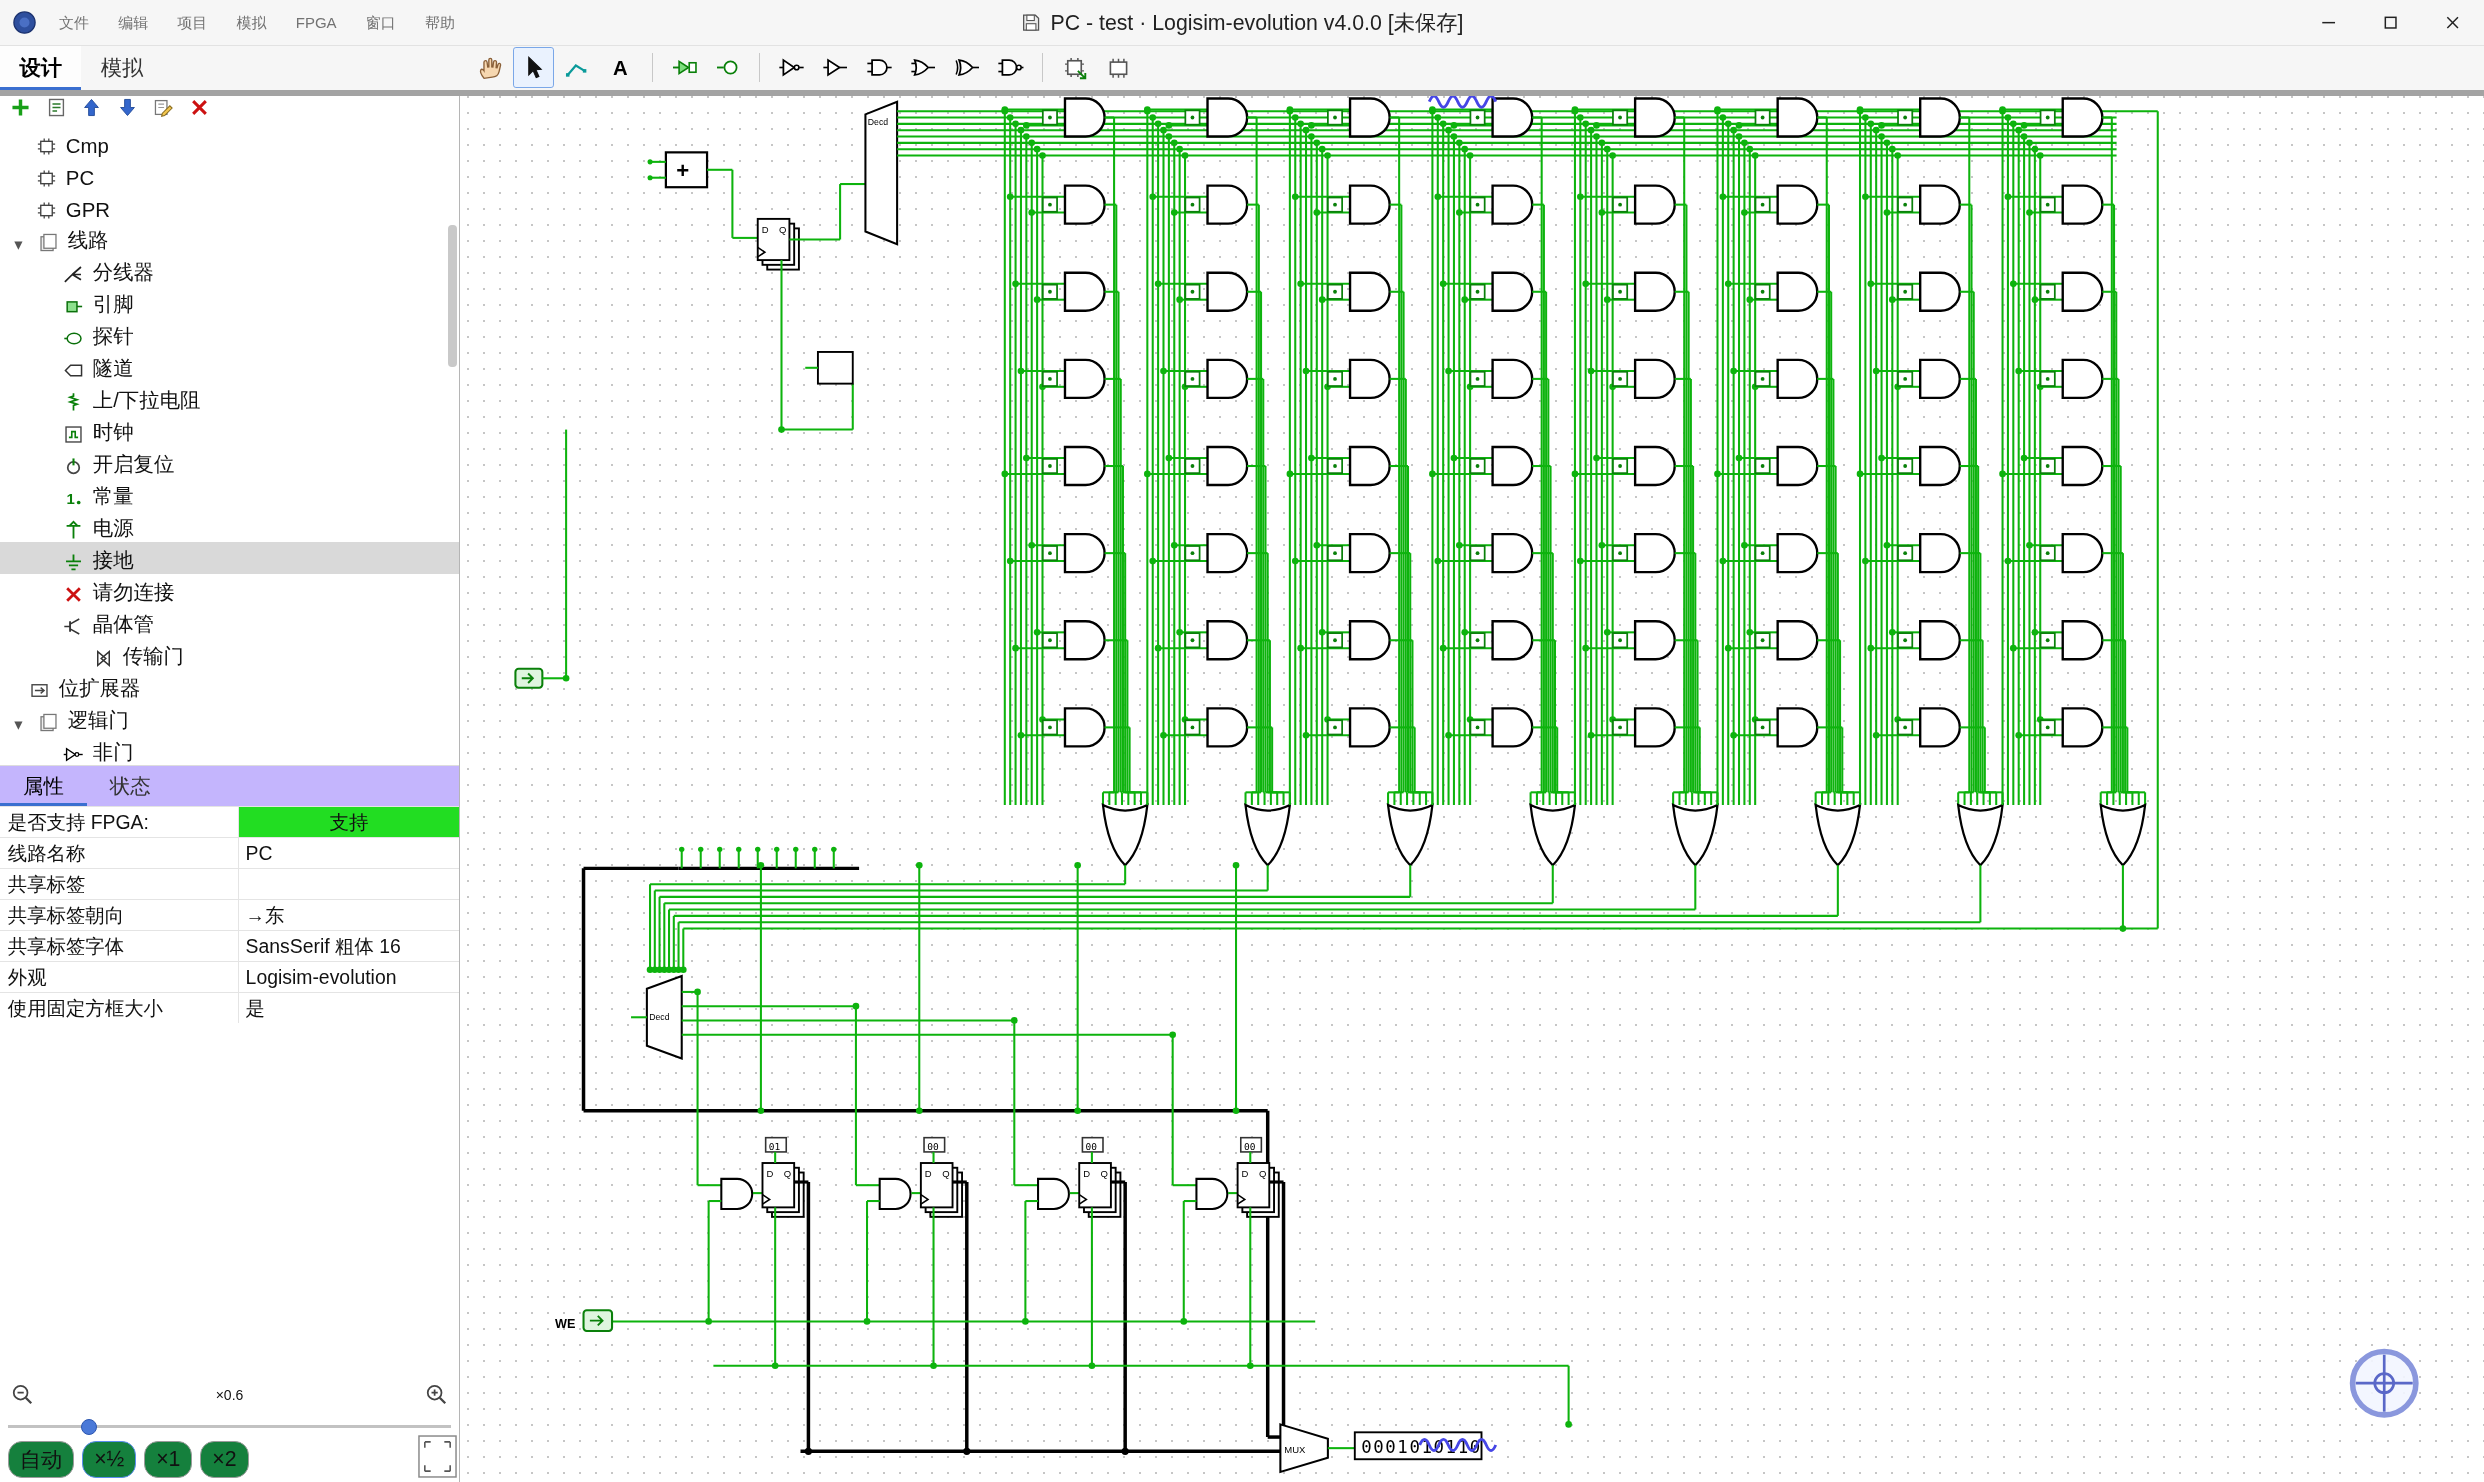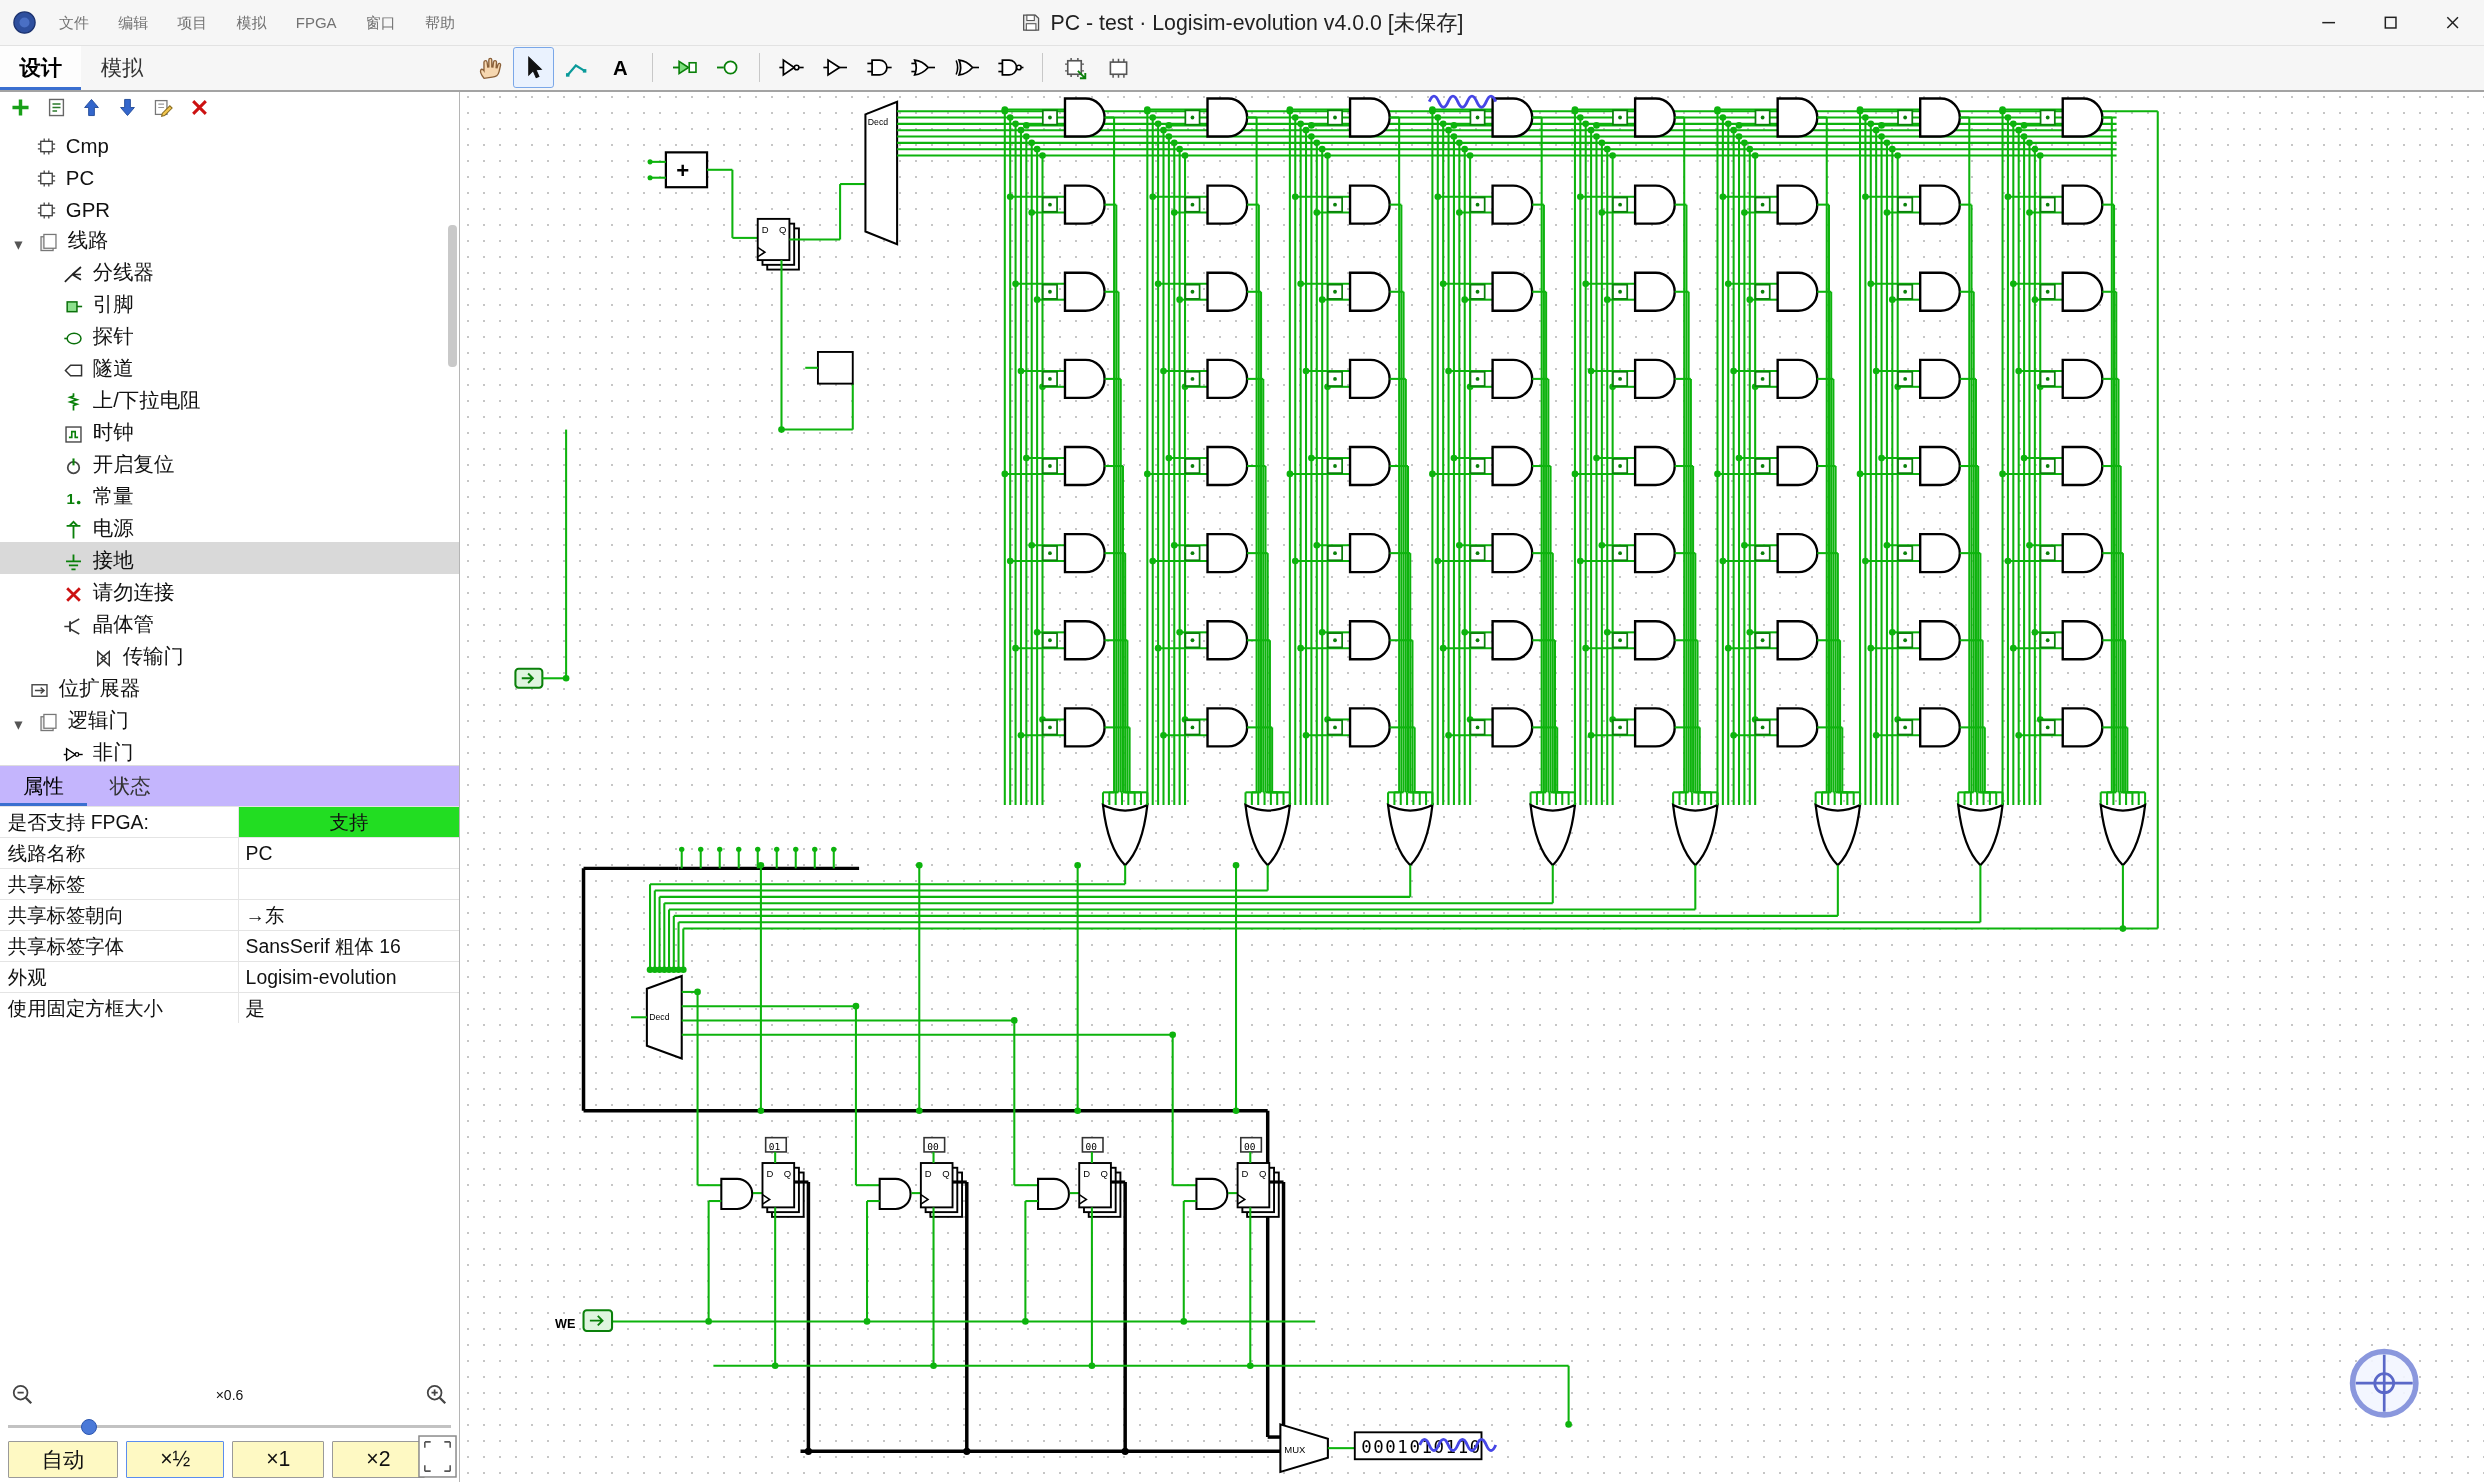--- a/index.html
+++ b/index.html
@@ -16,21 +16,21 @@
   .menu-item{padding:0 14.6px;font-size:15px;height:45px;line-height:45px;color:#737373}
   .title-center{position:absolute;left:50%;transform:translateX(-50%);display:flex;align-items:center;
                 gap:8.7px;font-size:21.3px;color:#222;white-space:nowrap}
   .saveicon svg{width:21.3px;height:21.3px}
   .winbtns{margin-left:auto;display:flex;height:100%}
   .winbtn{width:62px;height:45px;display:flex;align-items:center;justify-content:center}
   .winbtn svg{width:21.3px;height:21.3px}
 
   
   .row2{position:absolute;top:45px;left:0;right:0;height:45px;background:#f6f6f6;
-        border-bottom:2px solid #a3a3a3;display:flex;align-items:center;z-index:4}
+        border-bottom:6px solid #a3a3a3;display:flex;align-items:center;z-index:4}
   .viewtabs{width:459px;display:flex;height:100%;flex:none}
   .vtab{padding:0 19.4px;font-size:21.3px;display:flex;align-items:center;height:100%;color:#333}
   .vtab.active{box-shadow:inset 0 -2.9px 0 #3a6fd0;background:#fdfdfd;color:#000;font-weight:bold}
   .toolbar{display:flex;align-items:center;gap:2.9px;padding-left:9.7px}
   .tbtn{width:39px;height:39px;display:flex;align-items:center;justify-content:center;
         border:1px solid transparent;border-radius:2.9px}
   .tbtn.selected{border:1.9px solid #7aa7e8;background:#eaf2fe}
   .tico svg{width:27px;height:27px}
   .tsep{width:1px;height:29px;background:#c8c8c8;margin:0 7.8px}
 
@@ -61,22 +61,22 @@
   .pvalue.green{background:#22dd22;text-align:center;padding-left:0;font-weight:normal}
   .zoomrow{position:absolute;bottom:66px;left:0;right:0;height:45px;display:flex;
            align-items:center;justify-content:space-between;padding:0 9.7px}
   .zico svg{width:25px;height:25px}
   .zlabel{font-size:14px}
   .slider{position:absolute;bottom:49px;left:7.8px;right:7.8px;height:15.5px}
   .slider .track{position:absolute;top:6.8px;left:0;right:0;height:2.9px;background:#c2c2c2}
   .slider .thumb{position:absolute;top:0;width:14.6px;height:14.6px;border-radius:50%;
                  background:#4a79d8;border:1px solid #2c56b0}
   .btnrow{position:absolute;bottom:4.9px;left:7.8px;display:flex;gap:7.8px}
-  .zbtn{height:37px;border:1px solid #9a9a9a;border-radius:1px;background:#fef9c3;font-size:21.3px;
-        padding:0 33px;display:flex;align-items:center;justify-content:center;box-sizing:border-box}
+  .zbtn{height:37px;border:1px solid #9a9a9a;border-radius:14px;background:#15803d;font-size:21.3px;
+        padding:0 11px;display:flex;align-items:center;justify-content:center;box-sizing:border-box}
   .zbtn.active{border:1.9px solid #5b8def}
   .overview{position:absolute;bottom:4.9px;right:1.9px;width:39px;height:43px}
   .overview svg{width:39px;height:43px}
 
   
   .canvas{position:absolute;left:460px;top:89px;right:0;bottom:0;background:#fff;
           background-image:radial-gradient(circle,#c6c6c6 1.4px,rgba(0,0,0,0) 1.5px);
           background-size:16px 16px}
   #circuit{position:absolute;left:0;top:0;width:100%;height:100%}
 </style>

